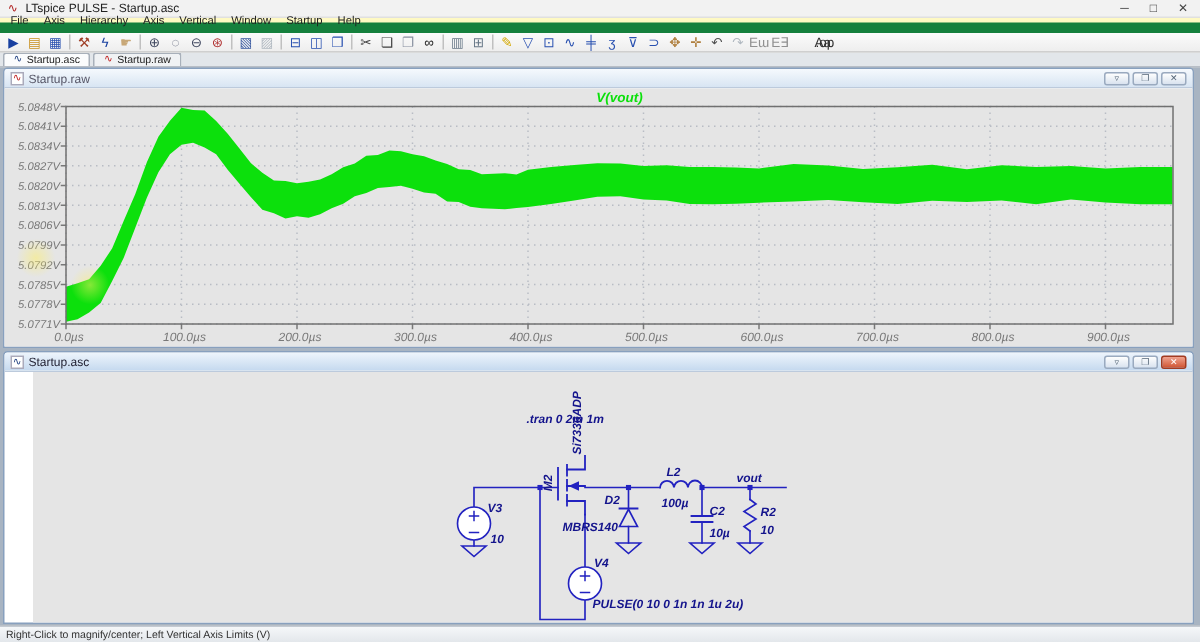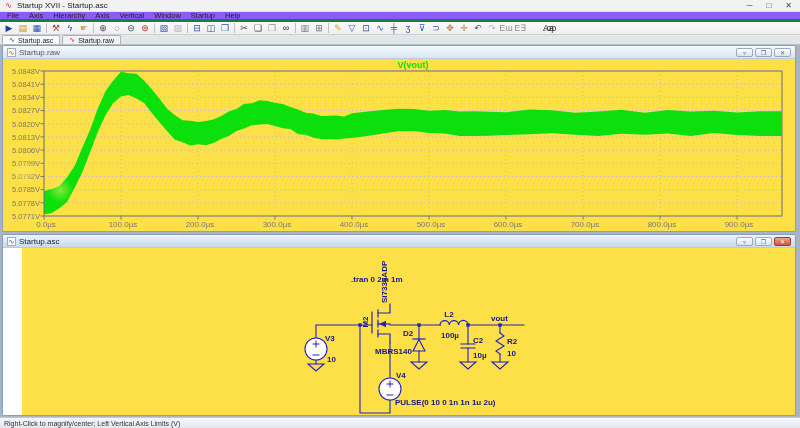--- a/index.html
+++ b/index.html
@@ -4,22 +4,22 @@
 <style>
   * { margin:0; padding:0; box-sizing:border-box; }
   html,body { width:800px; height:428px; overflow:hidden;
     font-family:"Liberation Sans", sans-serif; background:#d4d0c8; }
   .titlebar { height:12px; background:#f2f2f2; display:flex; align-items:center;
     padding:0 4px; font-size:8px; color:#222; border-bottom:1px solid #e0e0e0;}
   .app-icon { width:9px; height:9px; font-size:8px; line-height:9px; text-align:center;
     color:#b02020; margin-right:4px; }
   .main-controls { margin-left:auto; display:flex; gap:14px; font-size:8px; color:#444; padding-right:4px;}
   .main-controls span { cursor:default; }
-  .menubar { height:10px; background:#8b5cf6; display:flex; align-items:center;
-    font-size:7.5px; color:#222; padding-left:2px; border-bottom:3px solid #15803d;}
+  .menubar { height:10px; background:#fef9c3; display:flex; align-items:center;
+    font-size:7.5px; color:#222; padding-left:2px; border-bottom:7px solid #15803d;}
   .menu-item { padding:0 5px; }
   .toolbar { height:13px; background:linear-gradient(#fbfbfb,#eeeeee); display:flex;
     align-items:center; padding-left:2px; border-bottom:1px solid #cfcfcf; }
   .tb-btn { width:14px; height:12px; font-size:9px; line-height:12px; text-align:center; }
   .tb-sep { width:1px; height:10px; background:#c0c0c0; margin:0 2px; }
   .tabbar { height:10px; background:#e2e6ea; display:flex; align-items:flex-end;
     padding-left:2px; border-bottom:1px solid #b8bec6; }
   .tab { display:flex; align-items:center; gap:3px; font-size:7px; color:#222;
     background:#f0f2f4; border:1px solid #a8b0ba; border-bottom:none; height:9px;
     padding:0 6px; border-radius:2px 2px 0 0; margin-right:2px;}
@@ -32,35 +32,35 @@
     font-size:8px; color:#556; background:linear-gradient(#f5f9fd,#d8e5f3);
     border-bottom:1px solid #bccadc; border-radius:2px 2px 0 0;}
   .win.active .win-titlebar { background:linear-gradient(#eef5fc,#c5d9ef); color:#223; }
   .win-icon { width:9px; height:9px; background:#fff; border:1px solid #aab; font-size:7px;
     line-height:8px; text-align:center; }
   .win-controls { margin-left:auto; display:flex; gap:2px; }
   .wc-btn { width:17px; height:9px; border:1px solid #9aaabf; border-radius:2px;
     background:linear-gradient(#fefefe,#d9e3ef); font-size:6px; line-height:8px;
     text-align:center; color:#567; }
   .wc-close-active { background:linear-gradient(#f0a38f,#d05535); color:#fff; border-color:#a23b22;}
-  .win-content { position:relative; background:#fde047; overflow:hidden; }
+  .win-content { position:relative; background:#e5e5e5; overflow:hidden;font-style:italic; }
   .statusbar { height:11px; background:linear-gradient(#f5f7f9,#e3e7eb);
     border-top:1px solid #c4cad2; font-size:7px; color:#333; display:flex;
     align-items:center; padding-left:4px; }
   svg text { font-family:"Liberation Sans", sans-serif; }
   .hl { position:absolute; border-radius:50%;
     background:radial-gradient(circle, rgba(255,240,100,.5), rgba(255,240,100,0) 70%);
     pointer-events:none; }
 </style>
 </head>
 <body>
 
 <div class="titlebar">
   <span class="app-icon">∿</span>
-  <span>Startup XVII - Startup.asc</span>
+  <span>LTspice PULSE - Startup.asc</span>
   <div class="main-controls">
     <span>─</span>
     <span>□</span>
     <span>✕</span>
   </div>
 </div>
 
 <div class="menubar">
     <div class="menu-item">File</div>
     <div class="menu-item">Axis</div>

